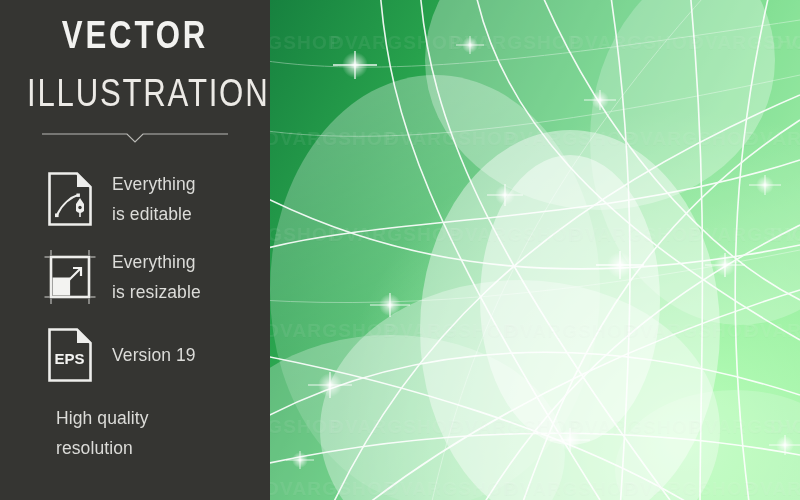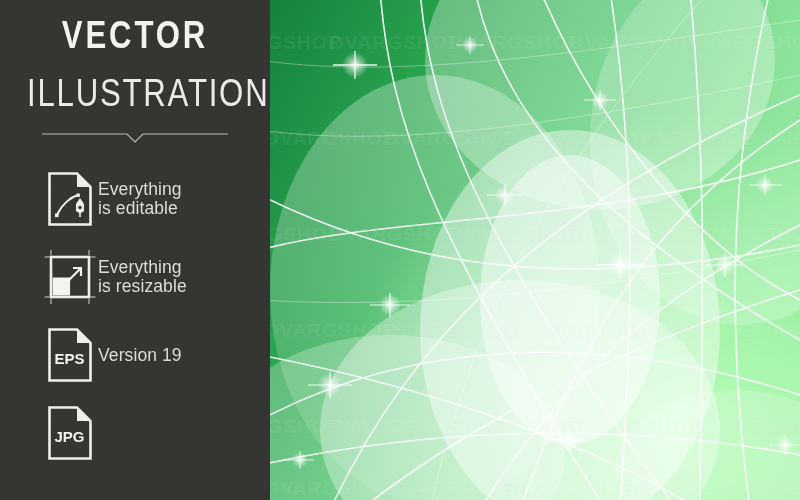--- a/index.html
+++ b/index.html
@@ -59,23 +59,24 @@
   }
   .feat-icon {
     flex:0 0 56px;
     height:58px;
     position:relative;
     display:flex;
     align-items:center;
     justify-content:center;
   }
   .feat-label {
+    margin-left:14px;
     color:#dcdcd9;
     font-size:17.5px;
-    line-height:19px;
+    line-height:30px;
     font-weight:400;
     letter-spacing:.1px;
     white-space:pre-line;
   }
 
   
   #artwork {
     position:relative;
     width:530px; height:500px;
     flex:0 0 530px;
@@ -173,27 +174,22 @@
           <svg width="46" height="56" viewBox="0 0 46 56">
             <path d="M2.5 2.5 H30 L43.5 16 V53.5 H2.5 Z" fill="none" stroke="#eeeeec" stroke-width="2.6"></path>
             <path d="M30 2.5 V16 H43.5 Z" fill="#eeeeec"></path>
             <text x="22.5" y="37" text-anchor="middle" font-family="Liberation Sans, sans-serif" font-size="15" font-weight="700" fill="#f3f3f1">EPS</text>
           </svg>
         </div>
         <div class="feat-label">Version 19</div>
       </div>
 
       <div class="feature">
-        <div class="feat-icon">
-          <svg width="46" height="56" viewBox="0 0 46 56">
-            <path d="M2.5 2.5 H30 L43.5 16 V53.5 H2.5 Z" fill="none" stroke="#eeeeec" stroke-width="2.6"></path>
-            <path d="M30 2.5 V16 H43.5 Z" fill="#eeeeec"></path>
-            <text x="22.5" y="37" text-anchor="middle" font-family="Liberation Sans, sans-serif" font-size="15" font-weight="700" fill="#f3f3f1">JPG</text>
-          </svg>
-        </div>
+        <div class="feat-label">High quality
+resolution</div>
       </div>
 
     </div>
   </div>
 
   <div id="artwork">
 
     <svg class="layer" viewBox="0 0 530 500" preserveAspectRatio="none">
       <defs>
         <radialGradient id="glow" cx="50%" cy="50%" r="50%">

